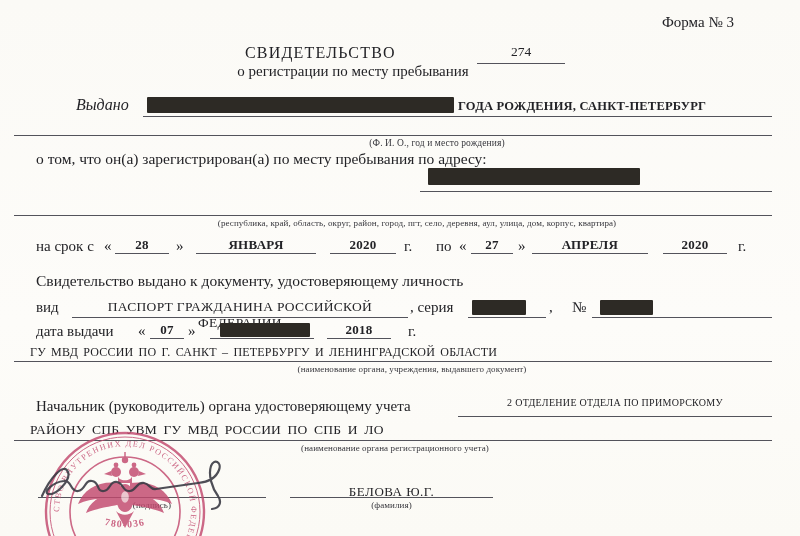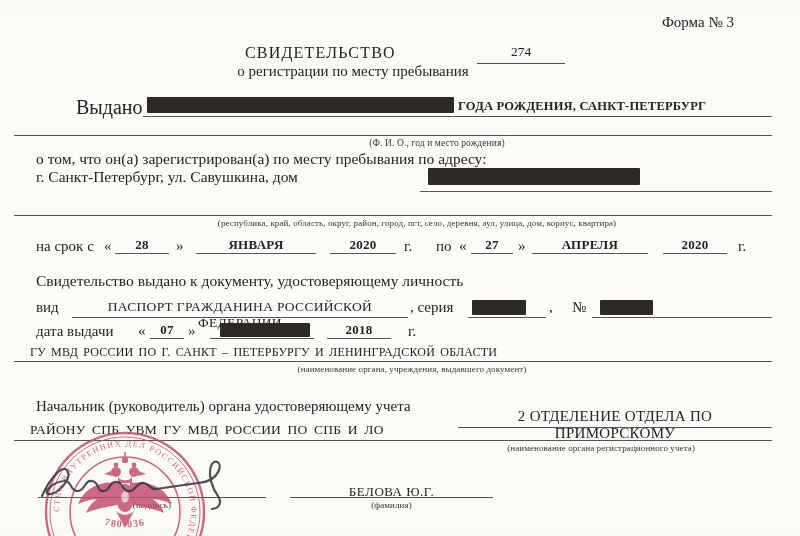--- a/index.html
+++ b/index.html
@@ -27,30 +27,29 @@
 <body>
 
 <div class="page">
 
   <div class="abs fs15" style="left:662px; top:14px;">Форма № 3</div>
 
   <div class="abs" style="left:245px; top:44px; font-size:16px; letter-spacing:1.2px;">СВИДЕТЕЛЬСТВО</div>
   <div class="abs ul ctr" style="left:477px; top:44px; width:88px; height:19px; font-size:13.5px;">274</div>
   <div class="abs ctr fs15" style="left:178px; top:63px; width:350px;">о регистрации по месту пребывания</div>
 
-  <div class="abs" style="left:76px; top:96px; font-size:20px;">Выдано</div>
+  <div class="abs" style="left:76px; top:96px; font-size:16px;font-style:italic;">Выдано</div>
   <div class="abs ul" style="left:143px; top:97px; width:629px; height:19px;"></div>
   <div class="bar" style="left:147px; top:97px; width:307px; height:16px;"></div>
   <div class="abs b" style="left:458px; top:99px; font-size:12.5px; letter-spacing:.2px;">ГОДА РОЖДЕНИЯ, САНКТ-ПЕТЕРБУРГ</div>
 
   <div class="abs ul" style="left:14px; top:116px; width:758px; height:19px;"></div>
   <div class="abs cap" style="left:137px; top:138px; width:600px; font-size:9.5px;">(Ф. И. О., год и место рождения)</div>
 
   <div class="abs fs155" style="left:36px; top:150px;">о том, что он(а) зарегистрирован(а) по месту пребывания по адресу:</div>
-  <div class="abs fs155" style="left:36px; top:168px;">г. Санкт-Петербург, ул. Савушкина, дом</div>
   <div class="abs ul" style="left:420px; top:172px; width:352px; height:19px;"></div>
   <div class="bar" style="left:428px; top:168px; width:212px; height:17px;"></div>
   <div class="abs ul" style="left:14px; top:196px; width:758px; height:19px;"></div>
   <div class="abs cap" style="left:117px; top:218px; width:600px;">(республика, край, область, округ, район, город, пгт, село, деревня, аул, улица, дом, корпус, квартира)</div>
 
   <div class="abs fs15" style="left:36px; top:238px;">на срок с</div>
   <div class="abs fs15" style="left:104px; top:238px;">«</div>
   <div class="seg" style="left:115px; top:237px; width:54px; height:16px;">28</div>
   <div class="abs fs15" style="left:176px; top:238px;">»</div>
   <div class="seg" style="left:196px; top:237px; width:120px; height:16px;">ЯНВАРЯ</div>
@@ -83,24 +82,24 @@
   <div class="abs ul" style="left:210px; top:322px; width:104px; height:16px;"></div>
   <div class="bar" style="left:220px; top:323px; width:90px; height:14px;"></div>
   <div class="seg" style="left:327px; top:322px; width:64px; height:16px;">2018</div>
   <div class="abs fs15" style="left:408px; top:323px;">г.</div>
 
   <div class="abs caps" style="left:30px; top:345px; font-size:12px;">ГУ  МВД  РОССИИ  ПО  Г. САНКТ – ПЕТЕРБУРГУ  И  ЛЕНИНГРАДСКОЙ ОБЛАСТИ</div>
   <div class="abs ul" style="left:14px; top:343px; width:758px; height:18px;"></div>
   <div class="abs cap" style="left:112px; top:364px; width:600px;">(наименование органа, учреждения, выдавшего документ)</div>
 
   <div class="abs fs15" style="left:36px; top:398px;">Начальник (руководитель) органа удостоверяющему учета</div>
-  <div class="seg rg" style="left:458px; top:408px; width:314px; height:19px; font-size:15px;">2 ОТДЕЛЕНИЕ ОТДЕЛА  ПО ПРИМОРСКОМУ</div>
+  <div class="seg rg" style="left:458px; top:397px; width:314px; height:19px; font-size:10px;">2 ОТДЕЛЕНИЕ ОТДЕЛА  ПО ПРИМОРСКОМУ</div>
   <div class="abs caps" style="left:30px; top:422px; word-spacing:3px;">РАЙОНУ СПБ УВМ  ГУ  МВД РОССИИ  ПО СПБ  И  ЛО</div>
   <div class="abs ul" style="left:14px; top:421px; width:758px; height:19px;"></div>
-  <div class="abs cap" style="left:95px; top:443px; width:600px;text-align:right;">(наименование органа регистрационного учета)</div>
+  <div class="abs cap" style="left:95px; top:443px; width:600px;">(наименование органа регистрационного учета)</div>
 
   <div class="abs ul" style="left:38px; top:478px; width:228px; height:19px;"></div>
   <div class="abs ctr" style="left:290px; top:484px; width:203px; font-size:13px; letter-spacing:.5px;">БЕЛОВА  Ю.Г.</div>
   <div class="abs cap" style="left:38px; top:500px; width:228px;">(подпись)</div>
   <div class="abs ul" style="left:290px; top:478px; width:203px; height:19px;"></div>
   <div class="abs cap" style="left:290px; top:500px; width:203px;">(фамилия)</div>
 
   <svg style="left:20px; top:407px; z-index:5; opacity:.82;" width="210" height="210" viewBox="0 0 210 210">
     <g fill="none" stroke="#c2496e">
       <circle cx="105" cy="105" r="79" stroke-width="2.4"></circle>

